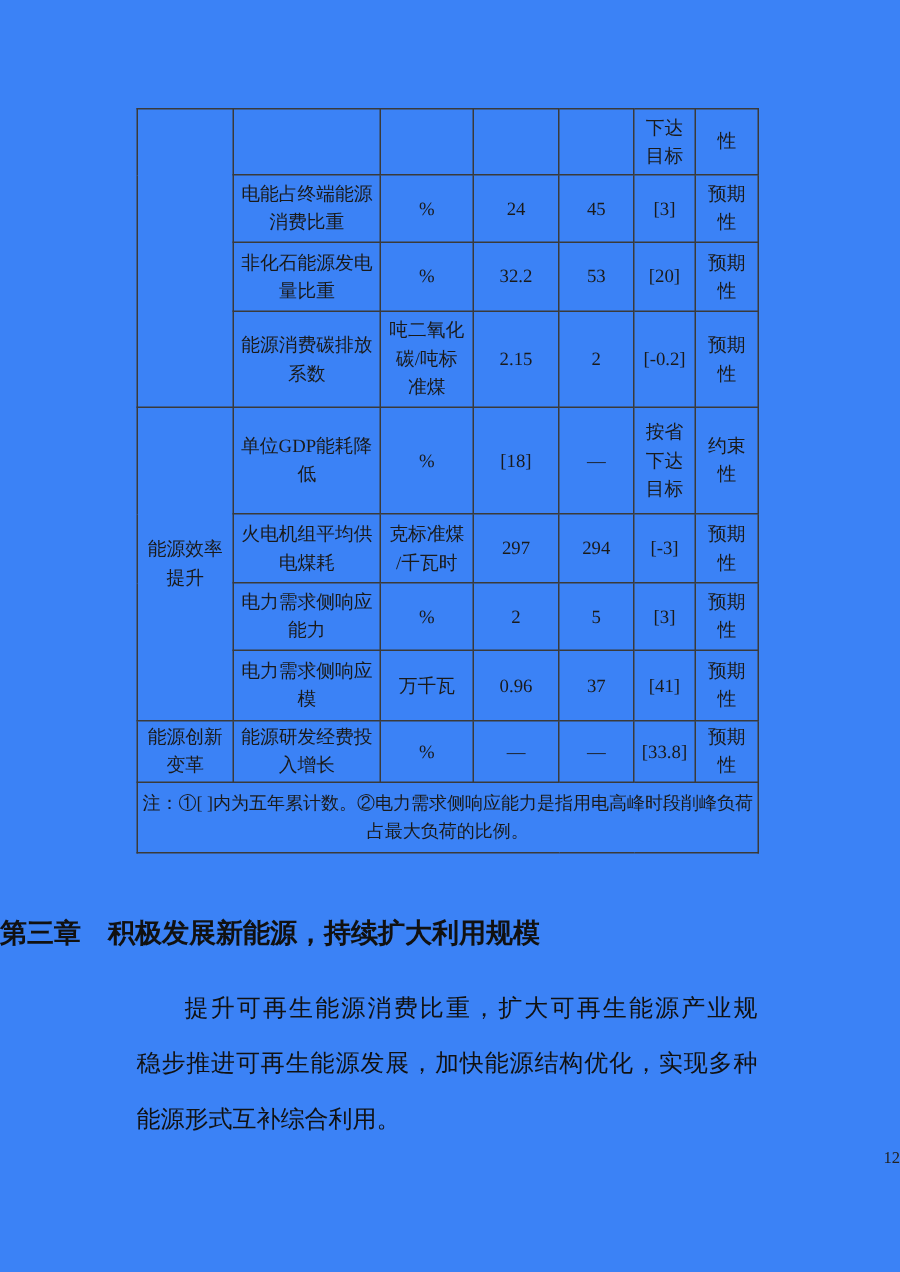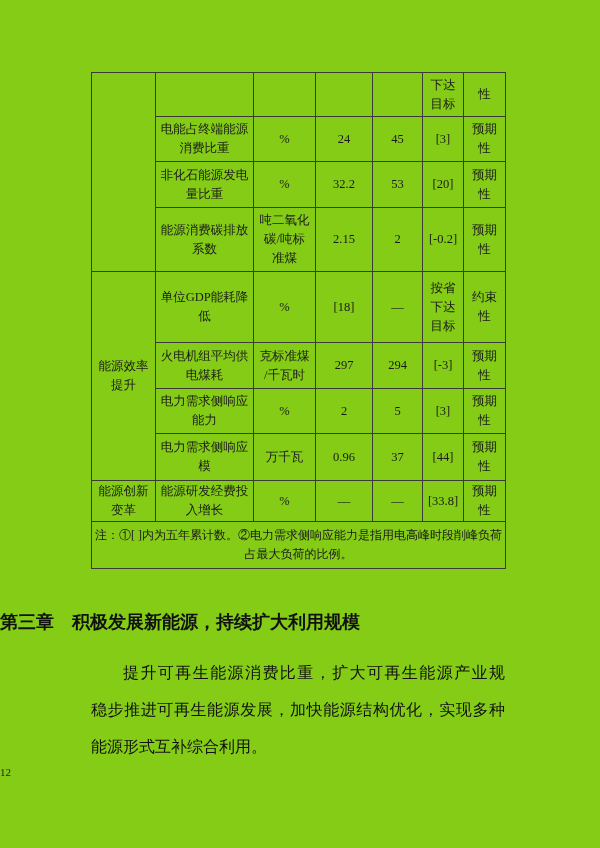--- a/index.html
+++ b/index.html
@@ -1,20 +1,20 @@
 <!DOCTYPE html>
 <html><head>
 <meta charset="utf-8">
 <style>
   html,body{margin:0;padding:0;background:#888;}
   .page{
     position:relative;
     width:600px;height:848px;
     margin:0 auto;
-    background:#84cc16;
+    background:#3b82f6;
     font-family:"Liberation Serif",serif;
     color:#1a1a1a;
     overflow:hidden;
   }
   table.doc-table{
     position:absolute;left:91px;top:72px;
     width:414px;
     border-collapse:collapse;
     table-layout:fixed;
     font-size:12.5px;
@@ -69,21 +69,21 @@
     overflow:hidden;
   }
   .body-paragraph .line.first{text-indent:32px;}
   .body-paragraph .line.last{
     text-align:left;
     text-align-last:left;
   }
   .page-number{
     position:absolute;
     left:0;top:766px;width:600px;
-    text-align:left;
+    text-align:right;
     font-size:11px;
     color:#222;
   }
 </style>
 </head>
 <body>
 
 <div class="page">
 
   <table class="doc-table">
@@ -180,21 +180,21 @@
         <td>预期
 性</td>
       </tr>
 
       <tr class="r8">
         <td>电力需求侧响应
 模</td>
         <td>万千瓦</td>
         <td>0.96</td>
         <td>37</td>
-        <td>[44]</td>
+        <td>[41]</td>
         <td>预期
 性</td>
       </tr>
 
       <tr class="r9">
         <td>能源创新
 变革</td>
         <td>能源研发经费投
 入增长</td>
         <td>%</td>

